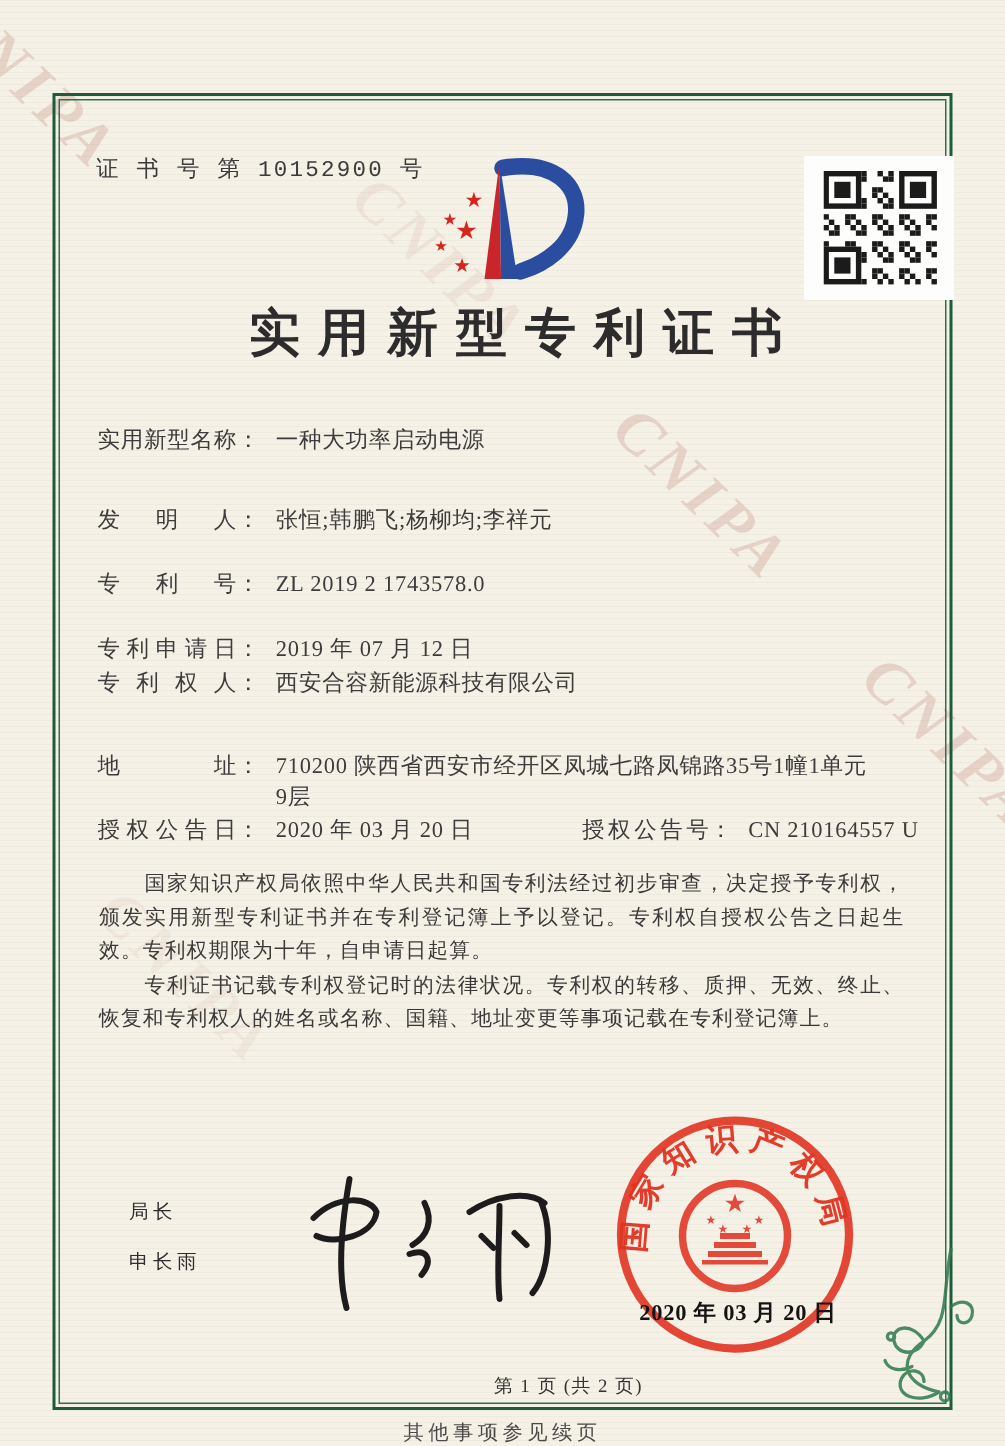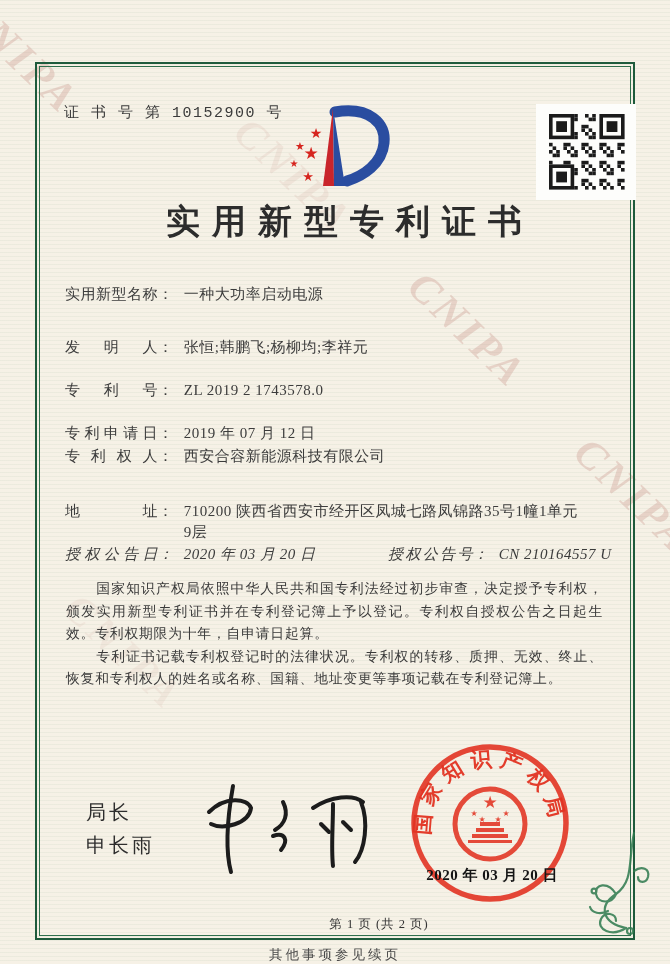--- a/index.html
+++ b/index.html
@@ -17,21 +17,21 @@
   .title{position:absolute;left:0;top:199px;width:100%;text-align:center;font-size:34px;font-weight:bold;
          letter-spacing:12px;color:#2c2c2c;padding-left:15px;}
   .row{position:absolute;left:65px;font-size:15px;line-height:21px;letter-spacing:.5px;color:#3c3c3c;white-space:nowrap;}
   .flabel{display:inline-block;width:93px;text-align:justify;text-align-last:justify;vertical-align:top;}
   .colon{display:inline-block;vertical-align:top;}
   .fvalue{display:inline-block;vertical-align:top;margin-left:6px;}
   .fvalue.wrap{white-space:normal;width:400px;}
   .flabel.small{width:85px;}
   .paras{position:absolute;left:66px;top:578px;width:537px;}
   .paras p{margin:0;font-size:13.8px;line-height:22.5px;text-indent:2.2em;letter-spacing:.8px;color:#3a3a3a;text-align:justify;}
-  .signer{position:absolute;left:86px;font-size:20px;letter-spacing:3px;color:#2e2e2e;}
+  .signer{position:absolute;left:86px;font-size:13px;letter-spacing:3px;color:#2e2e2e;}
   .signature{position:absolute;left:185px;top:772px;}
   .seal{position:absolute;left:404px;top:738px;}
   .seal-date{position:absolute;left:412px;top:866px;width:160px;text-align:center;font-size:15px;font-weight:bold;
              letter-spacing:.5px;color:#141414;z-index:5;font-family:"Liberation Serif",serif;}
   .page-num{position:absolute;left:0;top:916px;width:100%;text-align:center;font-size:12.5px;letter-spacing:1px;color:#333;padding-left:44px;}
   .cont-note{position:absolute;left:0;top:946px;width:100%;text-align:center;font-size:13.5px;letter-spacing:3px;color:#4a4a4a;}
   .qr-patch{position:absolute;left:536px;top:104px;width:100px;height:96px;background:#fdfdfb;}
   .qr{position:absolute;left:549px;top:114px;}
   .logo{position:absolute;left:278px;top:96px;}
   .flourish{position:absolute;left:568px;top:831px;z-index:2;}
@@ -191,21 +191,21 @@
     <span class="fvalue">2019 年 07 月 12 日</span>
   </div>
   <div class="row" style="top:446px;">
     <span class="flabel">专利权人</span><span class="colon">：</span>
     <span class="fvalue">西安合容新能源科技有限公司</span>
   </div>
   <div class="row" style="top:501px;">
     <span class="flabel">地址</span><span class="colon">：</span>
     <span class="fvalue wrap">710200 陕西省西安市经开区凤城七路凤锦路35号1幢1单元9层</span>
   </div>
-  <div class="row" style="top:544px;font-style:italic;">
+  <div class="row" style="top:544px;">
     <span class="flabel">授权公告日</span><span class="colon">：</span>
     <span class="fvalue" style="width:178px;">2020 年 03 月 20 日</span>
     <span class="flabel small" style="margin-left:22px;">授权公告号</span><span class="colon">：</span>
     <span class="fvalue">CN 210164557 U</span>
   </div>
 
   <div class="paras">
     <p>国家知识产权局依照中华人民共和国专利法经过初步审查，决定授予专利权，颁发实用新型专利证书并在专利登记簿上予以登记。专利权自授权公告之日起生效。专利权期限为十年，自申请日起算。</p>
     <p>专利证书记载专利权登记时的法律状况。专利权的转移、质押、无效、终止、恢复和专利权人的姓名或名称、国籍、地址变更等事项记载在专利登记簿上。</p>
   </div>

